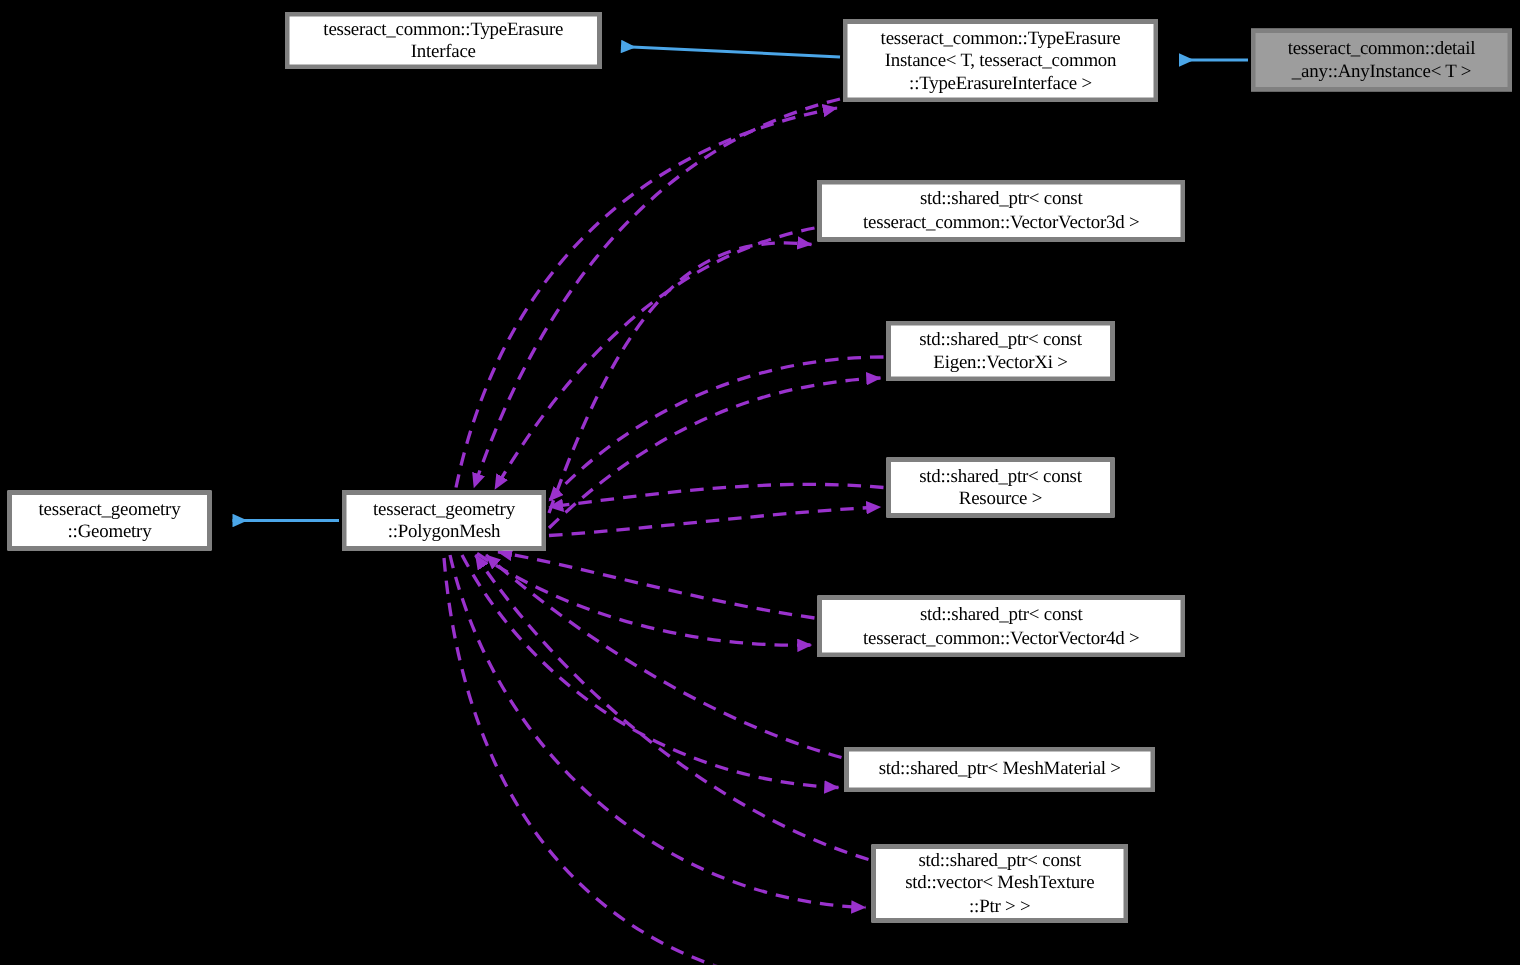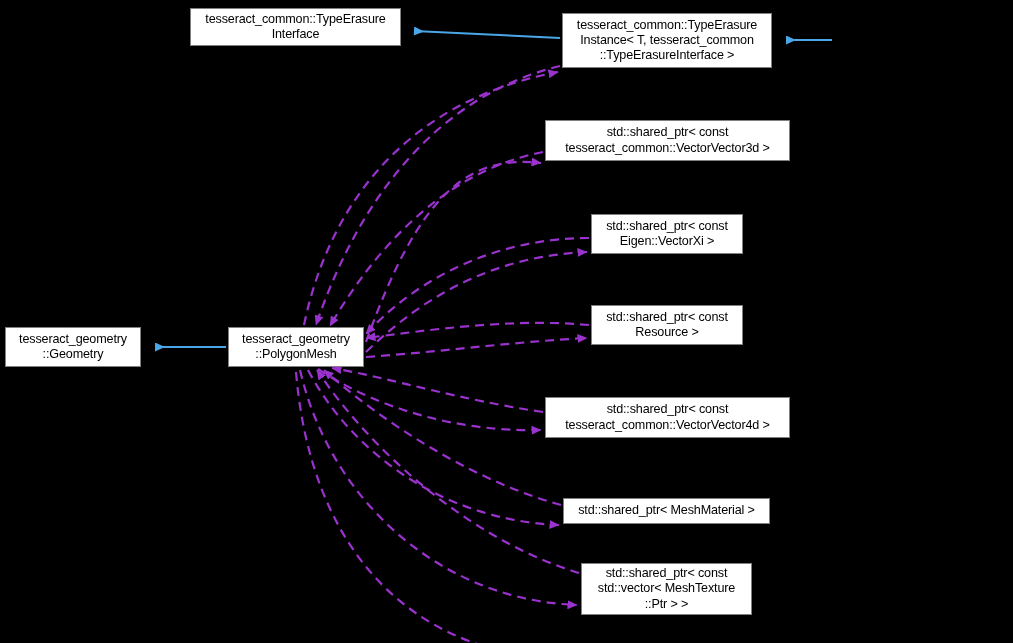--- a/index.html
+++ b/index.html
@@ -23,30 +23,30 @@
     position: absolute;
     top: 0;
     left: 0;
     width: 1013px;
     height: 643px;
     display: block;
   }
   .node-box {
     position: absolute;
     box-sizing: border-box;
-    border: 1px solid #a21caf;
+    border: 3px solid #a21caf;
     background: #ffffff;
     color: #000000;
     display: flex;
     align-items: center;
     justify-content: center;
     text-align: center;
     font-size: 12.6px;
     line-height: 15.2px;
-    font-family: Liberation Sans, sans-serif;
+    font-family: Liberation Serif, serif;
     white-space: pre-line;
     letter-spacing: -0.15px;
     padding: 12px 3px;
   }
   .node-box.highlight {
     background: #9d9d9d;
   }
   .node-label {
     display: block;
     width: 100%;
@@ -104,20 +104,24 @@
     <span class="node-label">tesseract_common::TypeErasure
 Interface</span>
   </div>
 
   <div class="node-box" id="node-type-erasure-instance" style="left: 562px; top: 13px; width: 210px; height: 55px; background: rgb(255, 255, 255); border-color: rgb(128, 128, 128);">
     <span class="node-label">tesseract_common::TypeErasure
 Instance&lt; T, tesseract_common
 ::TypeErasureInterface &gt;</span>
   </div>
 
+  <div class="node-box highlight" id="node-any-instance" style="left: 834px; top: 19px; width: 174px; height: 42px; background: rgb(157, 157, 157); border-color: rgb(128, 128, 128);">
+    <span class="node-label">tesseract_common::detail
+_any::AnyInstance&lt; T &gt;</span>
+  </div>
 
   <div class="node-box" id="node-shared-ptr-vectorvector3d" style="left: 545px; top: 120px; width: 245px; height: 41px; background: rgb(255, 255, 255); border-color: rgb(128, 128, 128);">
     <span class="node-label">std::shared_ptr&lt; const
  tesseract_common::VectorVector3d &gt;</span>
   </div>
 
   <div class="node-box" id="node-shared-ptr-vectorxi" style="left: 591px; top: 214px; width: 152px; height: 40px; background: rgb(255, 255, 255); border-color: rgb(128, 128, 128);">
     <span class="node-label">std::shared_ptr&lt; const
 Eigen::VectorXi &gt;</span>
   </div>

